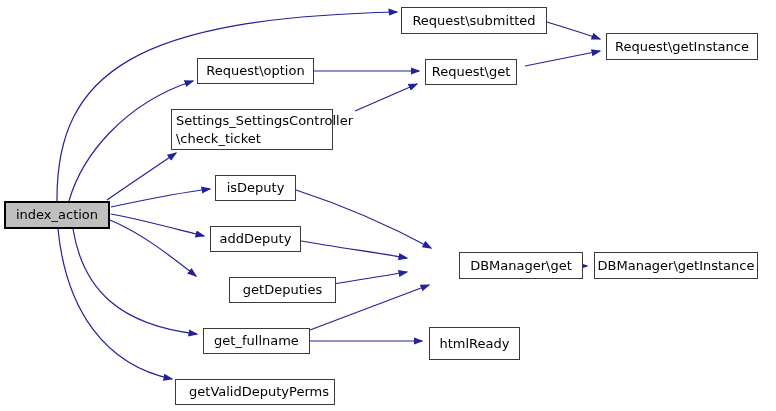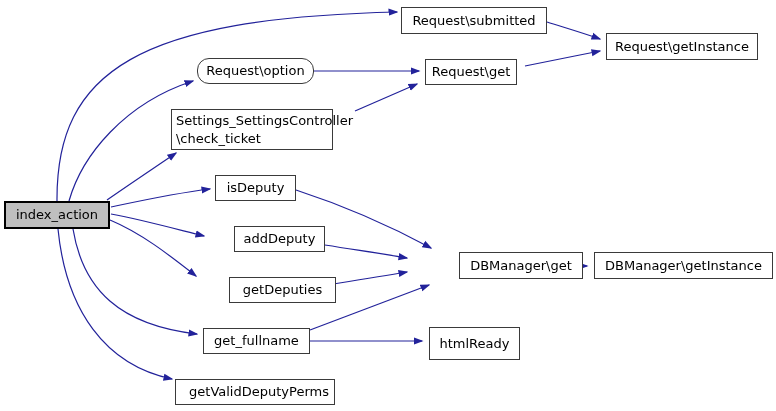--- a/index.html
+++ b/index.html
@@ -57,26 +57,26 @@
         <path d="M308,288 C339,283 372,278 407,272" class="edge" marker-end="url(#arrowhead)"></path>
         <path d="M310,330 L429,285" class="edge" marker-end="url(#arrowhead)"></path>
         <path d="M310,341 L422,341" class="edge" marker-end="url(#arrowhead)"></path>
         <path d="M537,266 L587,266" class="edge" marker-end="url(#arrowhead)"></path>
       </g>
   </svg>
   <div class="node-layer">
       <div class="node highlighted" style="left: 4px; top: 201px; width: 106px; height: 28px;">index_action</div>
       <div class="node" style="left: 401px; top: 7px; width: 146px; height: 27px;">Request\submitted</div>
       <div class="node" style="left: 606px; top: 33px; width: 152px; height: 27px;">Request\getInstance</div>
-      <div class="node" style="left: 197px; top: 58px; width: 117px; height: 26px; border-radius: 12px;">Request\option</div>
+      <div class="node" style="left: 197px; top: 58px; width: 117px; height: 26px;">Request\option</div>
       <div class="node" style="left: 425px; top: 59px; width: 92px; height: 26px;">Request\get</div>
       <div class="node" style="left: 171px; top: 109px; width: 162px; height: 41px; padding-left: 25px;">Settings_SettingsController
 \check_ticket</div>
       <div class="node" style="left: 215px; top: 175px; width: 81px; height: 26px;">isDeputy</div>
-      <div class="node" style="left: 210px; top: 226px; width: 91px; height: 26px; margin-left: 24px;">addDeputy</div>
+      <div class="node" style="left: 210px; top: 226px; width: 91px; height: 26px;">addDeputy</div>
       <div class="node" style="left: 201px; top: 277px; width: 107px; height: 26px; margin-left: 28px;">getDeputies</div>
       <div class="node" style="left: 413px; top: 252px; width: 124px; height: 27px; margin-left: 46px;">DBManager\get</div>
-      <div class="node" style="left: 594px; top: 252px; width: 179px; height: 27px;">DBManager\getInstance</div>
+      <div class="node" style="left: 594px; top: 252px; width: 164px; height: 27px;">DBManager\getInstance</div>
       <div class="node" style="left: 203px; top: 328px; width: 107px; height: 26px;">get_fullname</div>
       <div class="node" style="left: 429px; top: 327px; width: 91px; height: 33px;">htmlReady</div>
       <div class="node" style="left: 175px; top: 379px; width: 160px; height: 26px; padding-left: 8px;">getValidDeputyPerms</div>
     </div>
 </div>
 
 </body></html>

